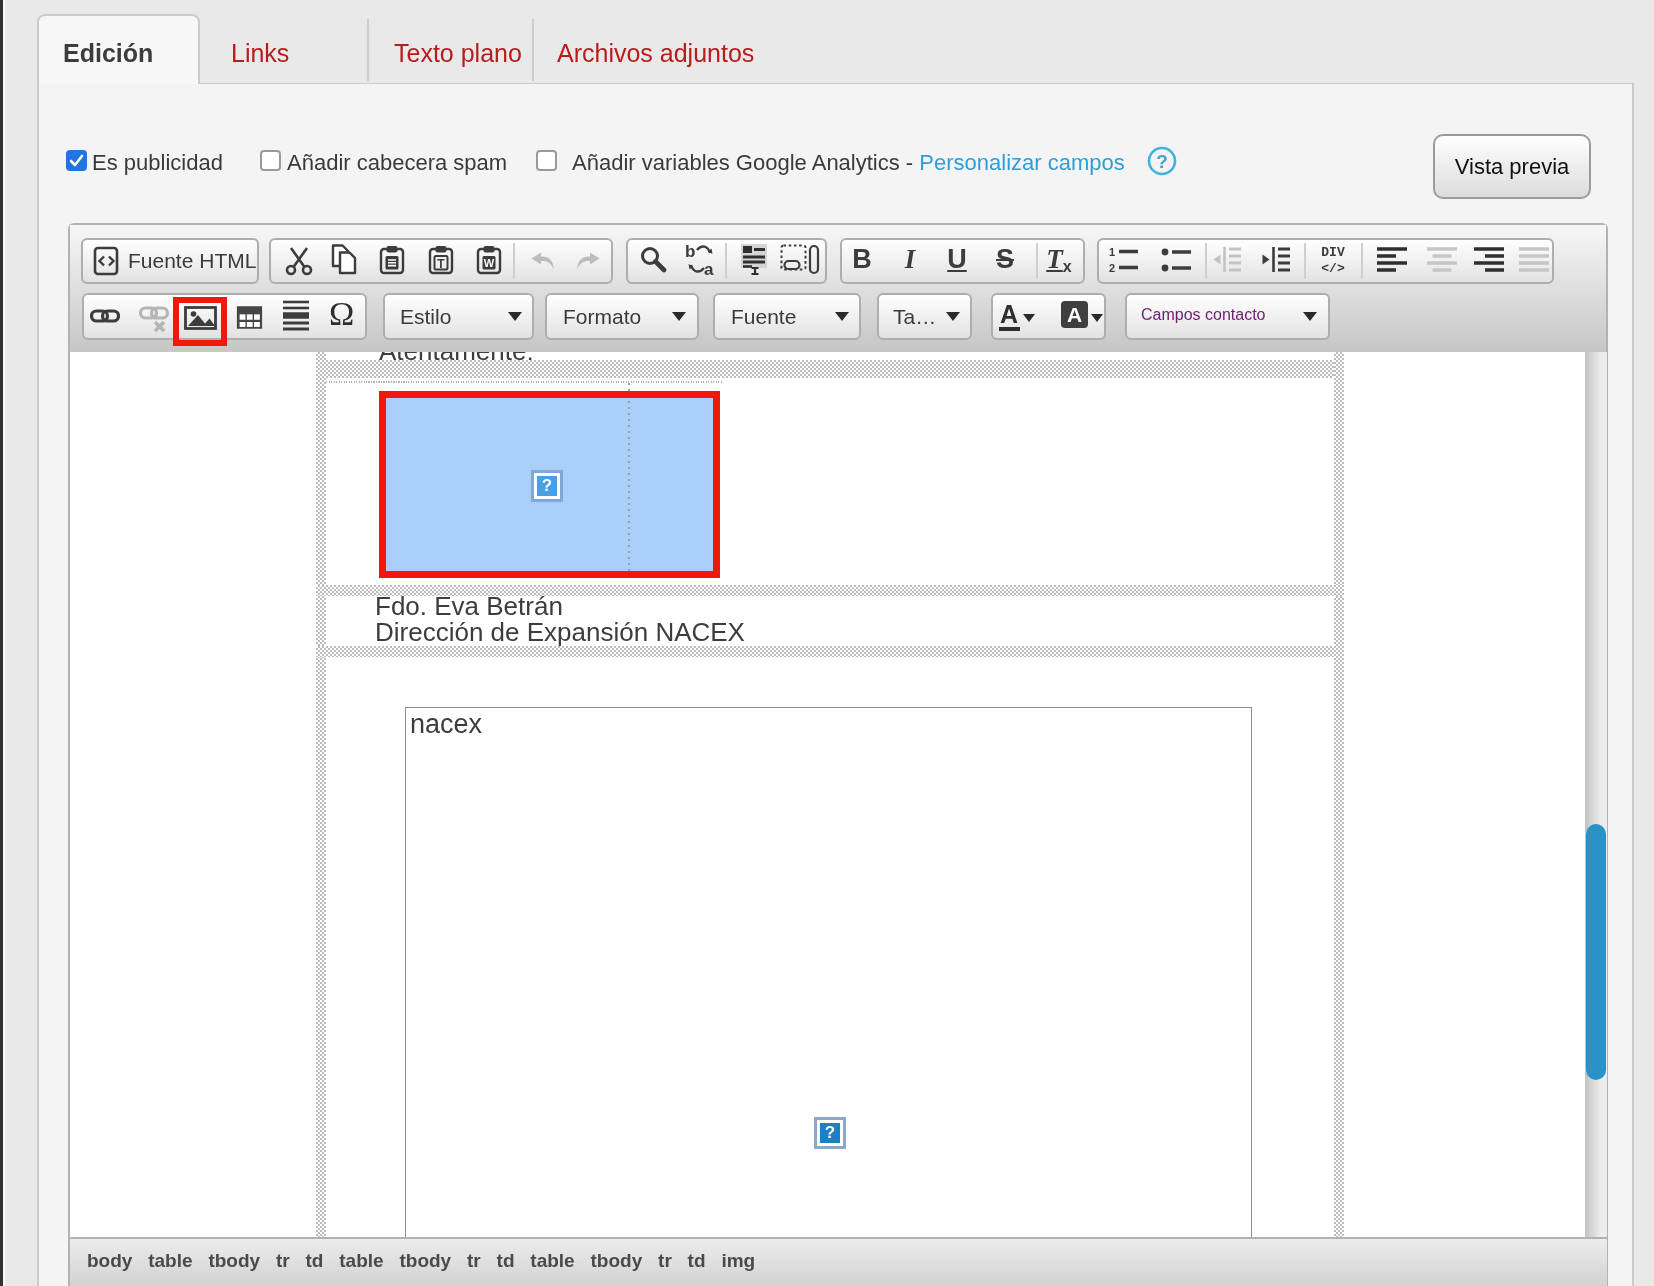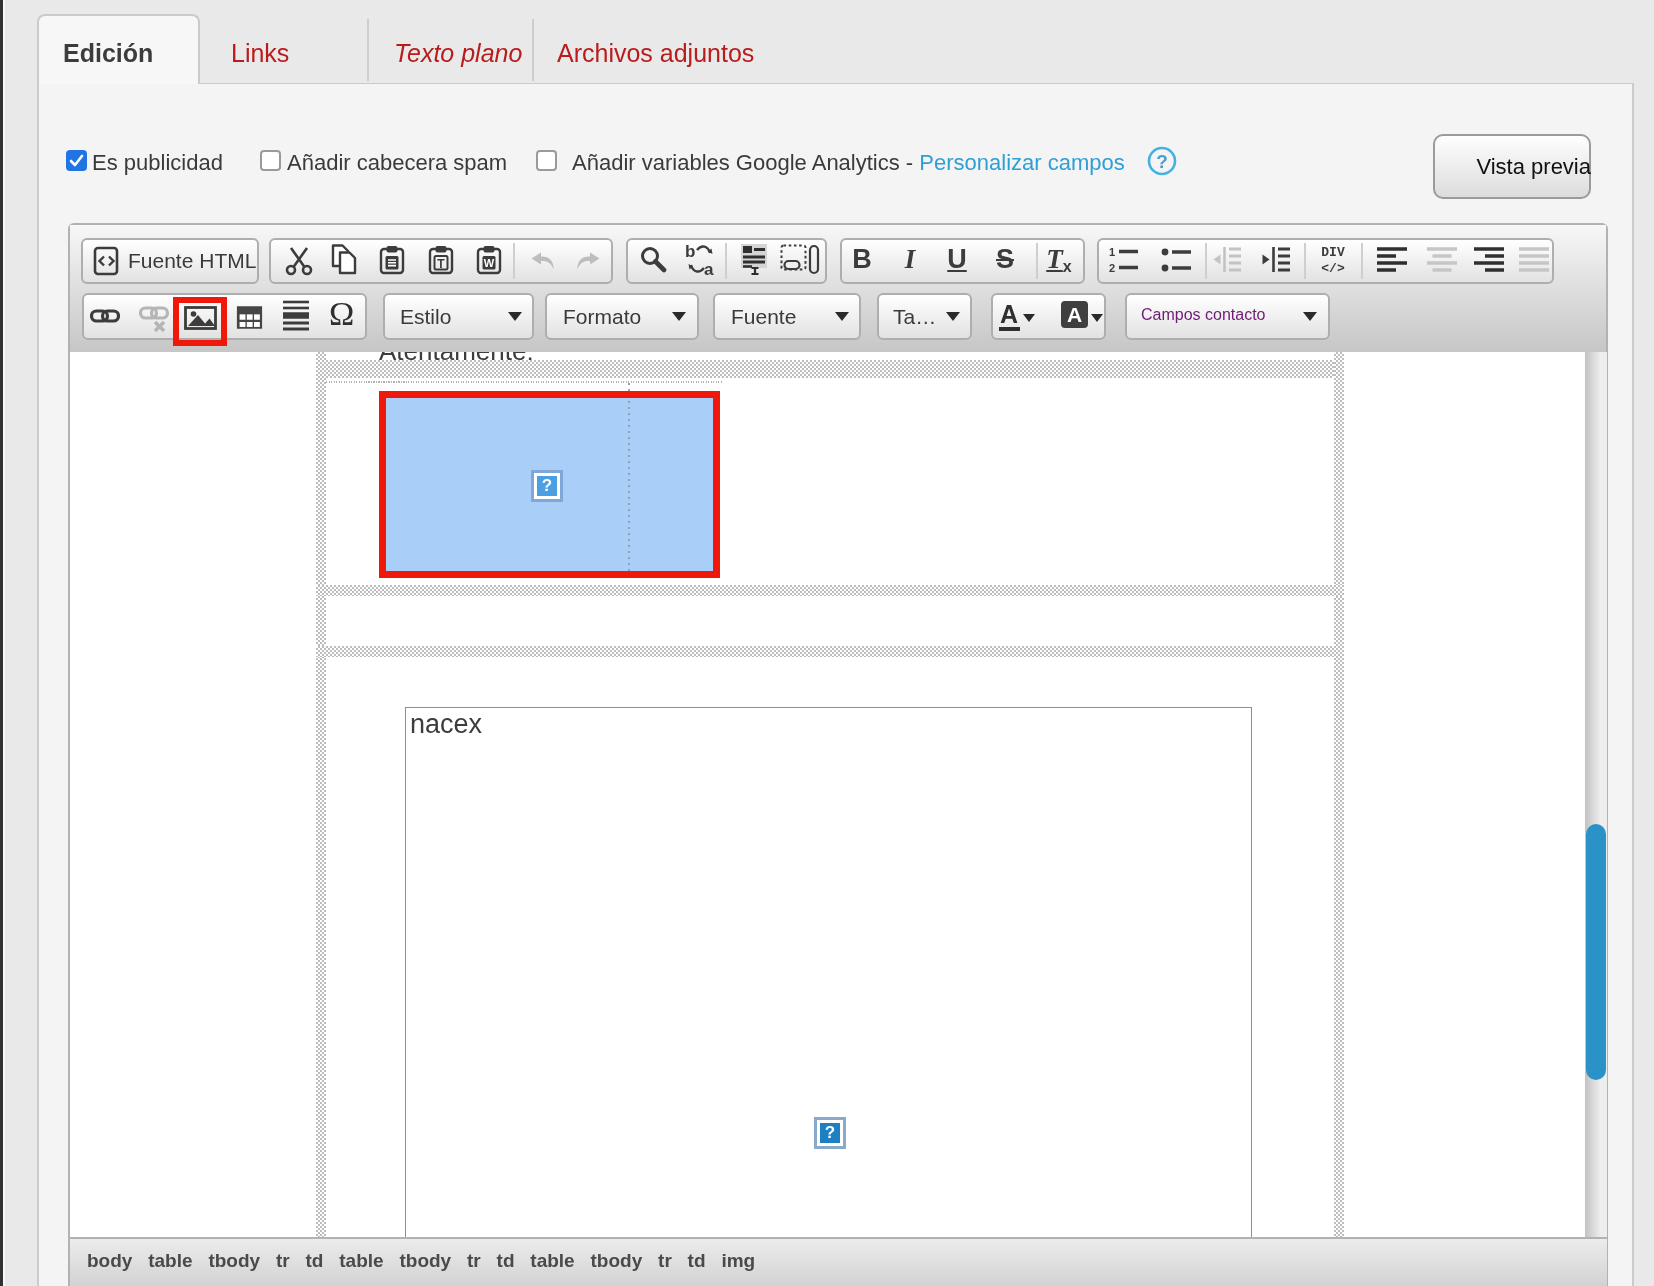--- a/index.html
+++ b/index.html
@@ -10,21 +10,21 @@
 .tabtxt{font-size:25px;color:#b91c1c;white-space:nowrap;}
 #tabActive{left:37px;top:14px;width:163px;height:70px;background:#f7f7f7;border:2px solid #cbcbcb;border-bottom:none;border-radius:8px 8px 0 0;box-sizing:border-box;}
 #tabActiveTxt{left:63px;top:39px;font-weight:bold;color:#3c3c3c;font-size:25px;}
 .tabsep{top:19px;width:2px;height:62px;background:#cdcdcd;}
 #panel{left:37px;top:84px;width:1597px;height:1202px;background:#f4f4f4;border:2px solid #cbcbcb;border-top:none;border-bottom:none;box-sizing:border-box;}
 #paneltop{left:200px;top:83px;width:1434px;height:2px;background:#cbcbcb;}
 .cb{width:21px;height:21px;box-sizing:border-box;border:2px solid #9a9a9a;border-radius:4px;background:#fff;}
 .cbon{background:#2175e2;border:none;}
 .cblabel{font-size:22px;color:#3a3a3a;white-space:nowrap;}
 #btnPreview{left:1433px;top:134px;width:158px;height:65px;background:linear-gradient(#fefefe,#dcdcdc);border:2px solid #9b9b9b;border-radius:10px;box-sizing:border-box;}
-#btnPreviewTxt{left:1433px;top:154px;width:158px;text-align:right;font-size:22px;color:#111;}
+#btnPreviewTxt{left:1433px;top:154px;width:158px;text-align:center;font-size:22px;color:#111;}
 #editor{left:68px;top:223px;width:1540px;height:1063px;border:2px solid #b2b2b2;border-radius:6px 6px 0 0;box-sizing:border-box;background:#fff;}
 #toolbarbg{left:70px;top:225px;width:1536px;height:127px;background:linear-gradient(#f7f7f7,#c6c6c6);}
 #content{left:70px;top:352px;width:1515px;height:885px;background:#fff;overflow:hidden;}
 #scrolltrack{left:1585px;top:352px;width:22px;height:885px;background:linear-gradient(90deg,#c2c2c2,#ededed 70%);}
 #scrollthumb{left:1586px;top:824px;width:20px;height:256px;background:#2b92c7;border-radius:10px;}
 #botbar{left:70px;top:1237px;width:1537px;height:49px;background:linear-gradient(#ececec,#d2d2d2);border-top:2px solid #b2b2b2;box-sizing:border-box;}
 #botbartxt{left:87px;top:1250px;font-size:19px;font-weight:bold;color:#4a4a4a;white-space:nowrap;}
 .grp{background:linear-gradient(#ffffff,#e2e2e2);border:2px solid #aeaeae;border-radius:6px;box-sizing:border-box;}
 .r1{top:238px;height:46px;}
 .r2{top:293px;height:47px;}
@@ -38,21 +38,21 @@
 <body>
 <div id="app">
 <div class="abs" id="leftbar"></div>
 <div class="abs" id="leftbar2"></div>
 
 <div class="abs" id="paneltop"></div>
 <div class="abs" id="panel"></div>
 <div class="abs" id="tabActive"></div>
 <div class="abs" id="tabActiveTxt">Edición</div>
 <div class="abs tabtxt" style="left:231px;top:39px;">Links</div>
-<div class="abs tabtxt" style="left:394px;top:39px;font-style:italic;">Texto plano</div>
+<div class="abs tabtxt" style="left:394px;top:39px;">Texto plano</div>
 <div class="abs tabtxt" style="left:557px;top:39px;">Archivos adjuntos</div>
 <div class="abs tabsep" style="left:367px;"></div>
 <div class="abs tabsep" style="left:532px;"></div>
 
 <div class="abs cb cbon" style="left:66px;top:150px;"></div>
 <svg class="abs" style="left:69px;top:153px;" width="15" height="15" viewBox="0 0 15 15">
       <path d="M2 8 l4 4 l7 -9" stroke="#fff" stroke-width="2.6" fill="none" stroke-linecap="round" stroke-linejoin="round"></path>
     </svg>
 <div class="abs cblabel" style="left:92px;top:150px;">Es publicidad</div>
 <div class="abs cb" style="left:260px;top:150px;"></div>
@@ -278,20 +278,21 @@
   <div class="abs hatch" style="left:246px;top:8px;width:1028px;height:18px;"></div>
   <div class="abs hatch" style="left:246px;top:0px;width:10px;height:885px;"></div>
   <div class="abs hatch" style="left:1264px;top:0px;width:10px;height:885px;"></div>
   <div class="abs dotH" style="left:256px;top:29px;width:396px;"></div>
   <div class="abs" style="left:316px;top:46px;width:327px;height:173px;background:#a9cef7;"></div>
   <div class="abs dotV" style="left:558px;top:31px;height:188px;"></div>
   <div class="abs" style="left:309px;top:39px;width:341px;height:187px;border:7px solid #f0180a;box-sizing:border-box;"></div>
   <div class="abs" style="left:461px;top:118px;width:32px;height:32px;box-sizing:border-box;border:3px solid #7fa8d8;background:#fff;"></div>
   <div class="abs" style="left:467px;top:124px;width:20px;height:20px;background:#4aa0e2;color:#fff;font-size:17px;font-weight:bold;text-align:center;line-height:20px;">?</div>
   <div class="abs hatch" style="left:246px;top:233px;width:1028px;height:11px;"></div>
+  <div class="abs" style="left:305px;top:241px;font-size:26px;line-height:26px;color:#3d3d3d;white-space:nowrap;">Fdo. Eva Betrán<br>Dirección de Expansión NACEX</div>
   <div class="abs hatch" style="left:246px;top:294px;width:1028px;height:11px;"></div>
   <div class="abs" style="left:335px;top:355px;width:847px;height:600px;border:1px solid #8f8f8f;box-sizing:border-box;"></div>
   <div class="abs" style="left:340px;top:357px;font-size:27px;color:#3d3d3d;white-space:nowrap;">nacex</div>
   <div class="abs" style="left:744px;top:765px;width:32px;height:32px;box-sizing:border-box;border:3px solid #8aa9cc;background:#fff;"></div>
   <div class="abs" style="left:750px;top:771px;width:20px;height:20px;background:#1d80c2;color:#fff;font-size:17px;font-weight:bold;text-align:center;line-height:20px;">?</div>
 </div>
 <div class="abs" id="scrolltrack"></div>
 <div class="abs" id="scrollthumb"></div>
 <div class="abs" id="botbar"></div>
 <div class="abs" id="botbartxt">body&nbsp;&nbsp;&nbsp;table&nbsp;&nbsp;&nbsp;tbody&nbsp;&nbsp;&nbsp;tr&nbsp;&nbsp;&nbsp;td&nbsp;&nbsp;&nbsp;table&nbsp;&nbsp;&nbsp;tbody&nbsp;&nbsp;&nbsp;tr&nbsp;&nbsp;&nbsp;td&nbsp;&nbsp;&nbsp;table&nbsp;&nbsp;&nbsp;tbody&nbsp;&nbsp;&nbsp;tr&nbsp;&nbsp;&nbsp;td&nbsp;&nbsp;&nbsp;img</div>

